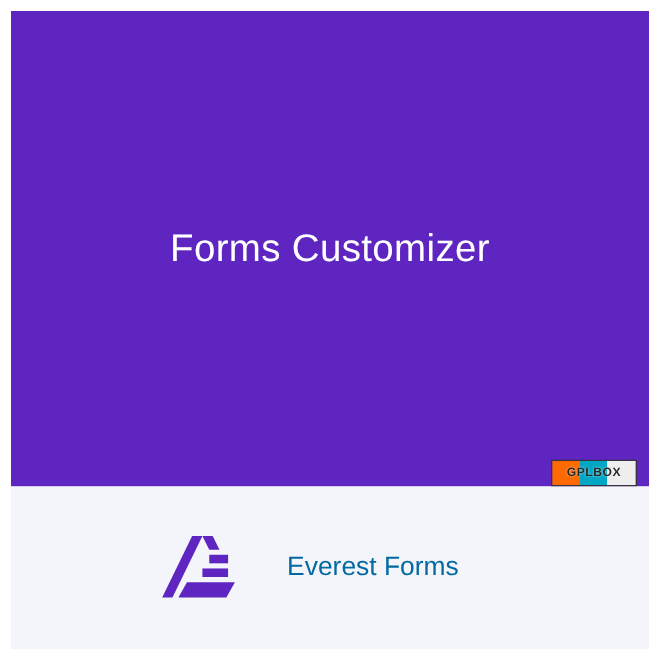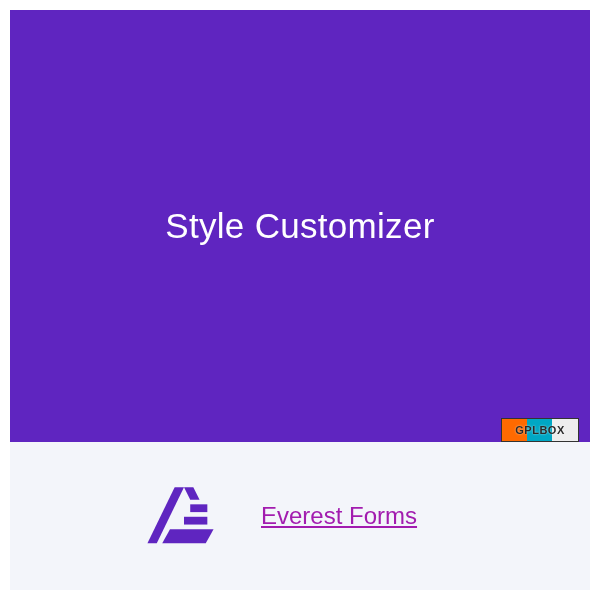--- a/index.html
+++ b/index.html
@@ -61,33 +61,32 @@
     }
     .brand-logo {
       width: 78px;
       height: 70px;
       display: flex;
       align-items: center;
       justify-content: center;
     }
     .brand-logo svg { width: 100%; height: 100%; }
     .brand-name {
-      color: #a21caf;
+      color: #0369a1;
       font-size: 24px;
       font-weight: 400;
-      text-decoration: underline;
     }
   </style>
 </head>
 <body>
 
 <div class="card">
 
   <div class="hero">
-    <div class="hero-title">Style Customizer</div>
+    <div class="hero-title">Forms Customizer</div>
 
     <div class="watermark">
       <span class="watermark-text">GPLBOX</span>
     </div>
   </div>
 
   <div class="footer">
     <div class="brand-logo">
       <svg viewBox="0 0 100 90" xmlns="http://www.w3.org/2000/svg">
         <g fill="#5f25c0">

